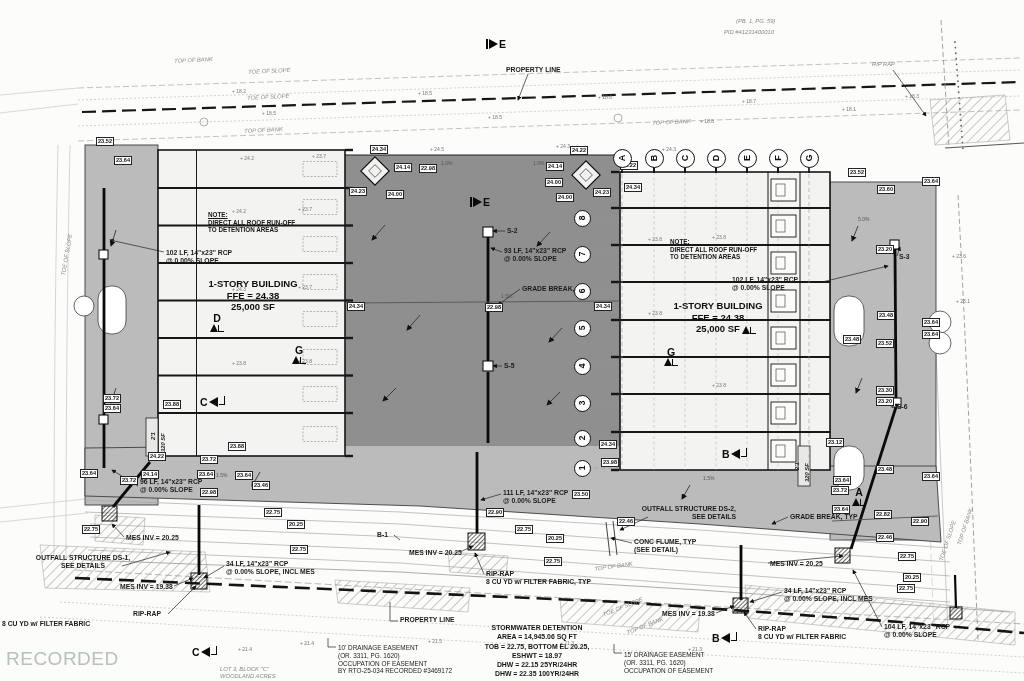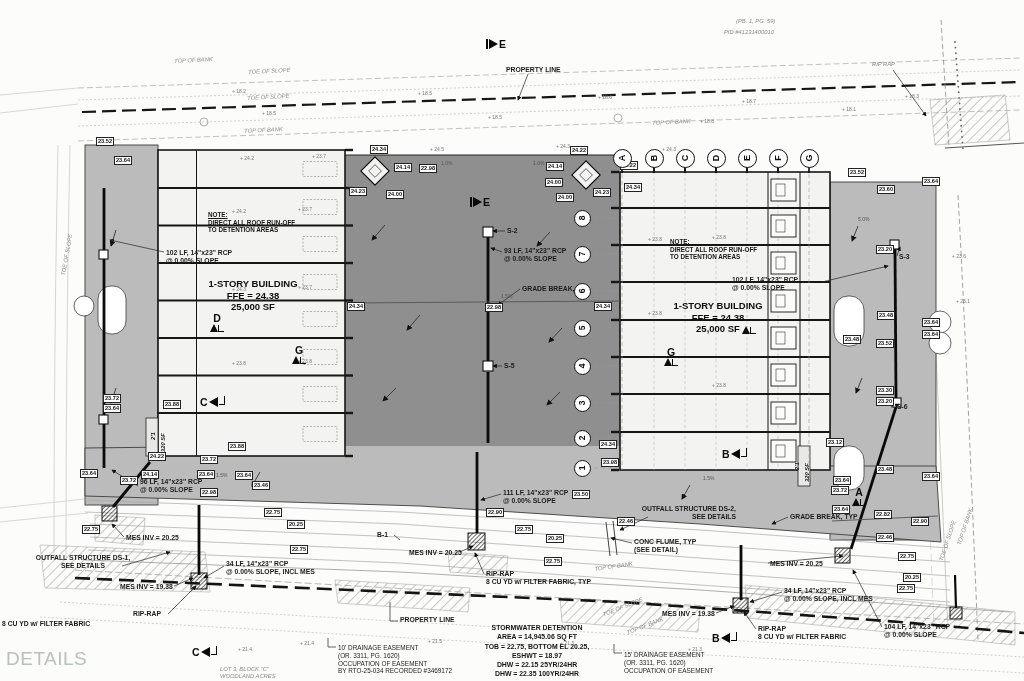--- a/index.html
+++ b/index.html
@@ -337,21 +337,21 @@
 
   <div class="detnote">
     <div>STORMWATER DETENTION</div>
     <div>AREA = 14,945.06 SQ FT</div>
     <div>TOB = 22.75, BOTTOM EL 20.25,</div>
     <div>ESHWT = 18.97</div>
     <div>DHW = 22.15 25YR/24HR</div>
     <div>DHW = 22.35 100YR/24HR</div>
   </div>
 
-  <div id="watermark" style="color: rgb(182, 194, 187);">DETAILS</div>
+  <div id="watermark" style="color: rgb(182, 194, 187);">RECORDED</div>
 <div class="lbl ann" style="left: 506px; top: 66px;">
         <div>PROPERTY LINE</div>
       </div>
       <div class="lbl ann" style="left: 166px; top: 249px;">
         <div>102 LF, 14"x23" RCP</div>
         <div>@ 0.00% SLOPE</div>
       </div>
       <div class="lbl ann" style="left: 504px; top: 247px;">
         <div>93 LF, 14"x23" RCP</div>
         <div>@ 0.00% SLOPE</div>

